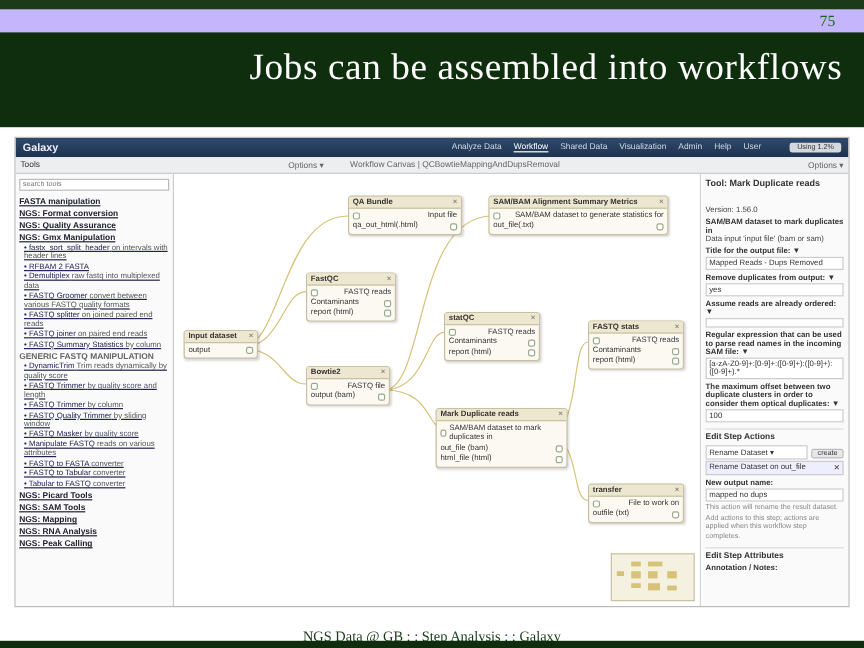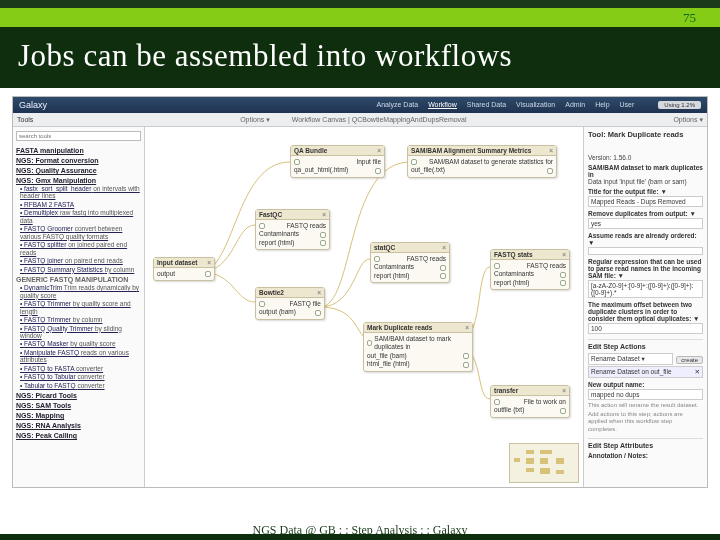--- a/index.html
+++ b/index.html
@@ -1,25 +1,25 @@
 <!DOCTYPE html>
 <html><head>
 <meta charset="utf-8">
 <style>
   * { margin: 0; padding: 0; box-sizing: border-box; }
   body { font-family: Georgia, 'Times New Roman', serif; background: #fff; width: 720px; height: 540px; overflow: hidden; position: relative; }
   .slide { width: 720px; height: 540px; position: relative; }
   .topbar { height: 8px; background: #1a3a1a; }
-  .pagebar { display: flex; justify-content: flex-end; align-items: center; height: 22px; padding-right: 24px; background: #84cc16; border-bottom: 3px solid #0e2e0e; }
+  .pagebar { display: flex; justify-content: flex-end; align-items: center; height: 22px; padding-right: 24px; background: #c4b5fd; border-bottom: 3px solid #0e2e0e; }
   .pagebar span { color: #162; font-size: 13px; }
-  .title-band { background: #0e2e0e; padding: 8px 18px 14px; }
+  .title-band { background: #0e2e0e; padding: 8px 18px 32px; text-align: right; }
   .title-band h1 { color: #fff; font-weight: normal; font-size: 31px; letter-spacing: 0.5px; }
   .shot { position: relative; margin: 8px 12px 0; height: 392px; border: 1px solid #bbb; background: #fdfdfd; font-family: Verdana, Arial, sans-serif; font-size: 7px; color: #333; overflow: hidden; }
   .g-top { height: 16px; background: linear-gradient(#2e4a6b,#1e3350); display: flex; align-items: center; color: #eef; padding: 0 6px; gap: 14px; }
-  .g-top .logo { font-weight: normal; font-size: 9px; }
+  .g-top .logo { font-weight: bold; font-size: 9px; }
   .g-top .nav { display: flex; gap: 10px; font-size: 7px; color: #cdd9e8; margin-left: auto; }
   .g-top .nav span.active { color: #fff; border-bottom: 1px solid #fff; }
   .g-top .using { background: #d5d9dd; color: #333; padding: 1px 6px; border-radius: 2px; font-size: 6px; margin-left: 10px; }
   .g-sub { height: 14px; background: #eceef0; border-bottom: 1px solid #ccc; display: flex; align-items: center; padding: 0 4px; gap: 6px; font-size: 7px; }
   .g-sub .crumb { color: #666; }
   .g-sub .opts { margin-left: auto; color: #666; }
   .g-body { display: flex; height: calc(100% - 30px); }
   .g-tools { width: 132px; border-right: 1px solid #ccc; background: #fafafa; padding: 2px 3px; overflow: hidden; }
   .g-tools .tools-head { display: flex; justify-content: space-between; font-size: 7px; color: #444; margin-bottom: 2px; }
   .g-tools .search { width: 100%; height: 10px; border: 1px solid #bbb; font-size: 6px; padding: 0 2px; background: #fff; margin-bottom: 3px; }

